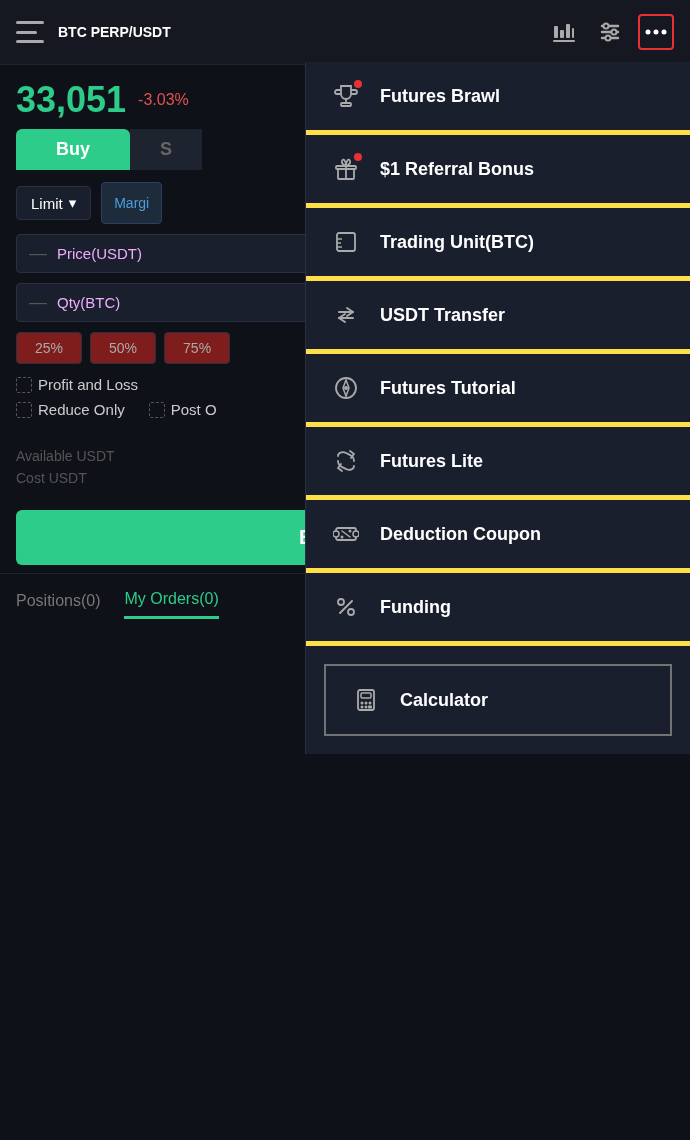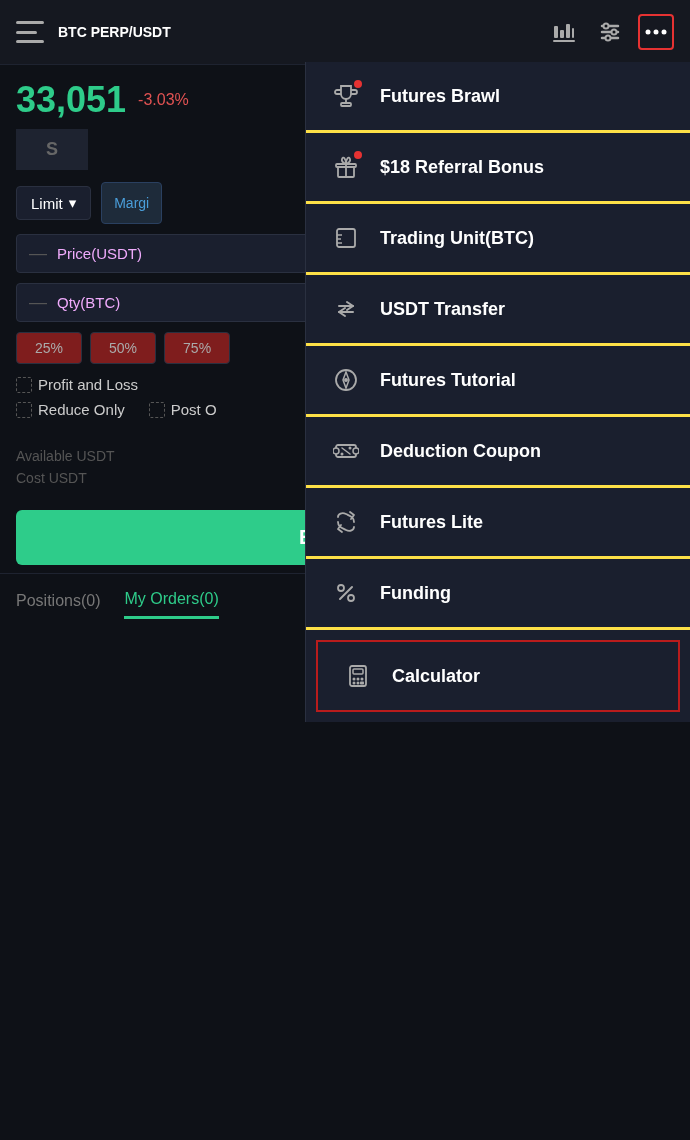--- a/index.html
+++ b/index.html
@@ -243,27 +243,27 @@
       right: 0;
       background: #1a1f2e;
       z-index: 100;
       border-left: 1px solid #2a3040;
     }
     .dropdown-item {
       display: flex;
       align-items: center;
       gap: 18px;
       padding: 18px 24px;
-      border-bottom: 3px solid #fde047;
+      border-bottom: 5px solid #fde047;
       cursor: pointer;
     }
     .dropdown-item:last-child { border-bottom: none; }
     .dropdown-item.highlighted {
-      border: 2px solid #b91c1c;
-      margin: 10px;
+      border: 2px solid #737373;
+      margin: 18px;
     }
     .dropdown-icon {
       width: 32px;
       height: 32px;
       display: flex;
       align-items: center;
       justify-content: center;
       color: #aaa;
       font-size: 20px;
       flex-shrink: 0;
@@ -323,20 +323,21 @@
     </div>
   </div>
 </div>
 
 <div class="price-row">
   <span class="price-value">33,051</span>
   <span class="price-change">-3.03%</span>
 </div>
 
 <div class="trade-tabs">
+  <div class="trade-tab-buy">Buy</div>
   <div class="trade-tab-sell">S</div>
 </div>
 
 <div class="order-form">
   <div class="order-form-row">
     <div class="limit-dropdown">
       <span>Limit</span>
       <span>▾</span>
     </div>
     <div class="margin-badge">Margi</div>
@@ -415,21 +416,21 @@
       <div class="dropdown-icon">
         <svg width="26" height="26" viewBox="0 0 26 26" fill="none">
           <rect x="3" y="10" width="20" height="3" rx="1" stroke="#aaa" stroke-width="1.8"></rect>
           <rect x="5" y="13" width="16" height="10" rx="1" stroke="#aaa" stroke-width="1.8"></rect>
           <line x1="13" y1="10" x2="13" y2="23" stroke="#aaa" stroke-width="1.8"></line>
           <path d="M13 10 C13 10 8 8 9 5s4-1 4 5" stroke="#aaa" stroke-width="1.8" fill="none"></path>
           <path d="M13 10 C13 10 18 8 17 5s-4-1-4 5" stroke="#aaa" stroke-width="1.8" fill="none"></path>
         </svg>
         <span class="badge-dot"></span>
       </div>
-      <span class="dropdown-label">$18 Referral Bonus</span>
+      <span class="dropdown-label">$1 Referral Bonus</span>
     </div>
     <div class="dropdown-item">
       <div class="dropdown-icon">
         <svg width="26" height="26" viewBox="0 0 26 26" fill="none">
           <rect x="4" y="4" width="18" height="18" rx="2" stroke="#aaa" stroke-width="1.8" transform="rotate(0)"></rect>
           <line x1="4" y1="10" x2="9" y2="10" stroke="#aaa" stroke-width="1.5"></line>
           <line x1="4" y1="14" x2="8" y2="14" stroke="#aaa" stroke-width="1.5"></line>
           <line x1="4" y1="18" x2="9" y2="18" stroke="#aaa" stroke-width="1.5"></line>
         </svg>
       </div>
@@ -448,44 +449,44 @@
     </div>
     <div class="dropdown-item">
       <div class="dropdown-icon">
         <svg width="26" height="26" viewBox="0 0 26 26" fill="none">
           <circle cx="13" cy="13" r="10" stroke="#aaa" stroke-width="1.8"></circle>
           <polygon points="13,5 16,13 13,21 10,13" stroke="#aaa" stroke-width="1.5" fill="none"></polygon>
           <circle cx="13" cy="13" r="2" fill="#aaa"></circle>
         </svg>
       </div>
       <span class="dropdown-label">Futures Tutorial</span>
+    </div>
+    <div class="dropdown-item">
+      <div class="dropdown-icon">
+        <svg width="26" height="26" viewBox="0 0 26 26" fill="none">
+          <path d="M5 8 C5 5 9 3 13 5 S21 8 21 13" stroke="#aaa" stroke-width="1.8" fill="none" stroke-linecap="round"></path>
+          <polyline points="17,3 21,6 18,10" stroke="#aaa" stroke-width="1.8" stroke-linecap="round" stroke-linejoin="round"></polyline>
+          <path d="M21 18 C21 21 17 23 13 21 S5 18 5 13" stroke="#aaa" stroke-width="1.8" fill="none" stroke-linecap="round"></path>
+          <polyline points="9,23 5,20 8,16" stroke="#aaa" stroke-width="1.8" stroke-linecap="round" stroke-linejoin="round"></polyline>
+        </svg>
+      </div>
+      <span class="dropdown-label">Futures Lite</span>
     </div>
     <div class="dropdown-item">
       <div class="dropdown-icon">
         <svg width="26" height="26" viewBox="0 0 26 26" fill="none">
           <rect x="3" y="7" width="20" height="12" rx="2" stroke="#aaa" stroke-width="1.8"></rect>
           <circle cx="3" cy="13" r="3" fill="#1a1f2e" stroke="#aaa" stroke-width="1.5"></circle>
           <circle cx="23" cy="13" r="3" fill="#1a1f2e" stroke="#aaa" stroke-width="1.5"></circle>
           <line x1="9" y1="10" x2="17" y2="16" stroke="#aaa" stroke-width="1.5" stroke-linecap="round"></line>
           <circle cx="9" cy="16" r="1.5" fill="#aaa"></circle>
           <circle cx="17" cy="10" r="1.5" fill="#aaa"></circle>
         </svg>
       </div>
       <span class="dropdown-label">Deduction Coupon</span>
-    </div>
-    <div class="dropdown-item">
-      <div class="dropdown-icon">
-        <svg width="26" height="26" viewBox="0 0 26 26" fill="none">
-          <path d="M5 8 C5 5 9 3 13 5 S21 8 21 13" stroke="#aaa" stroke-width="1.8" fill="none" stroke-linecap="round"></path>
-          <polyline points="17,3 21,6 18,10" stroke="#aaa" stroke-width="1.8" stroke-linecap="round" stroke-linejoin="round"></polyline>
-          <path d="M21 18 C21 21 17 23 13 21 S5 18 5 13" stroke="#aaa" stroke-width="1.8" fill="none" stroke-linecap="round"></path>
-          <polyline points="9,23 5,20 8,16" stroke="#aaa" stroke-width="1.8" stroke-linecap="round" stroke-linejoin="round"></polyline>
-        </svg>
-      </div>
-      <span class="dropdown-label">Futures Lite</span>
     </div>
     <div class="dropdown-item">
       <div class="dropdown-icon">
         <svg width="26" height="26" viewBox="0 0 26 26" fill="none">
           <line x1="7" y1="19" x2="19" y2="7" stroke="#aaa" stroke-width="2" stroke-linecap="round"></line>
           <circle cx="8" cy="8" r="3" stroke="#aaa" stroke-width="1.8"></circle>
           <circle cx="18" cy="18" r="3" stroke="#aaa" stroke-width="1.8"></circle>
         </svg>
       </div>
       <span class="dropdown-label">Funding</span>

